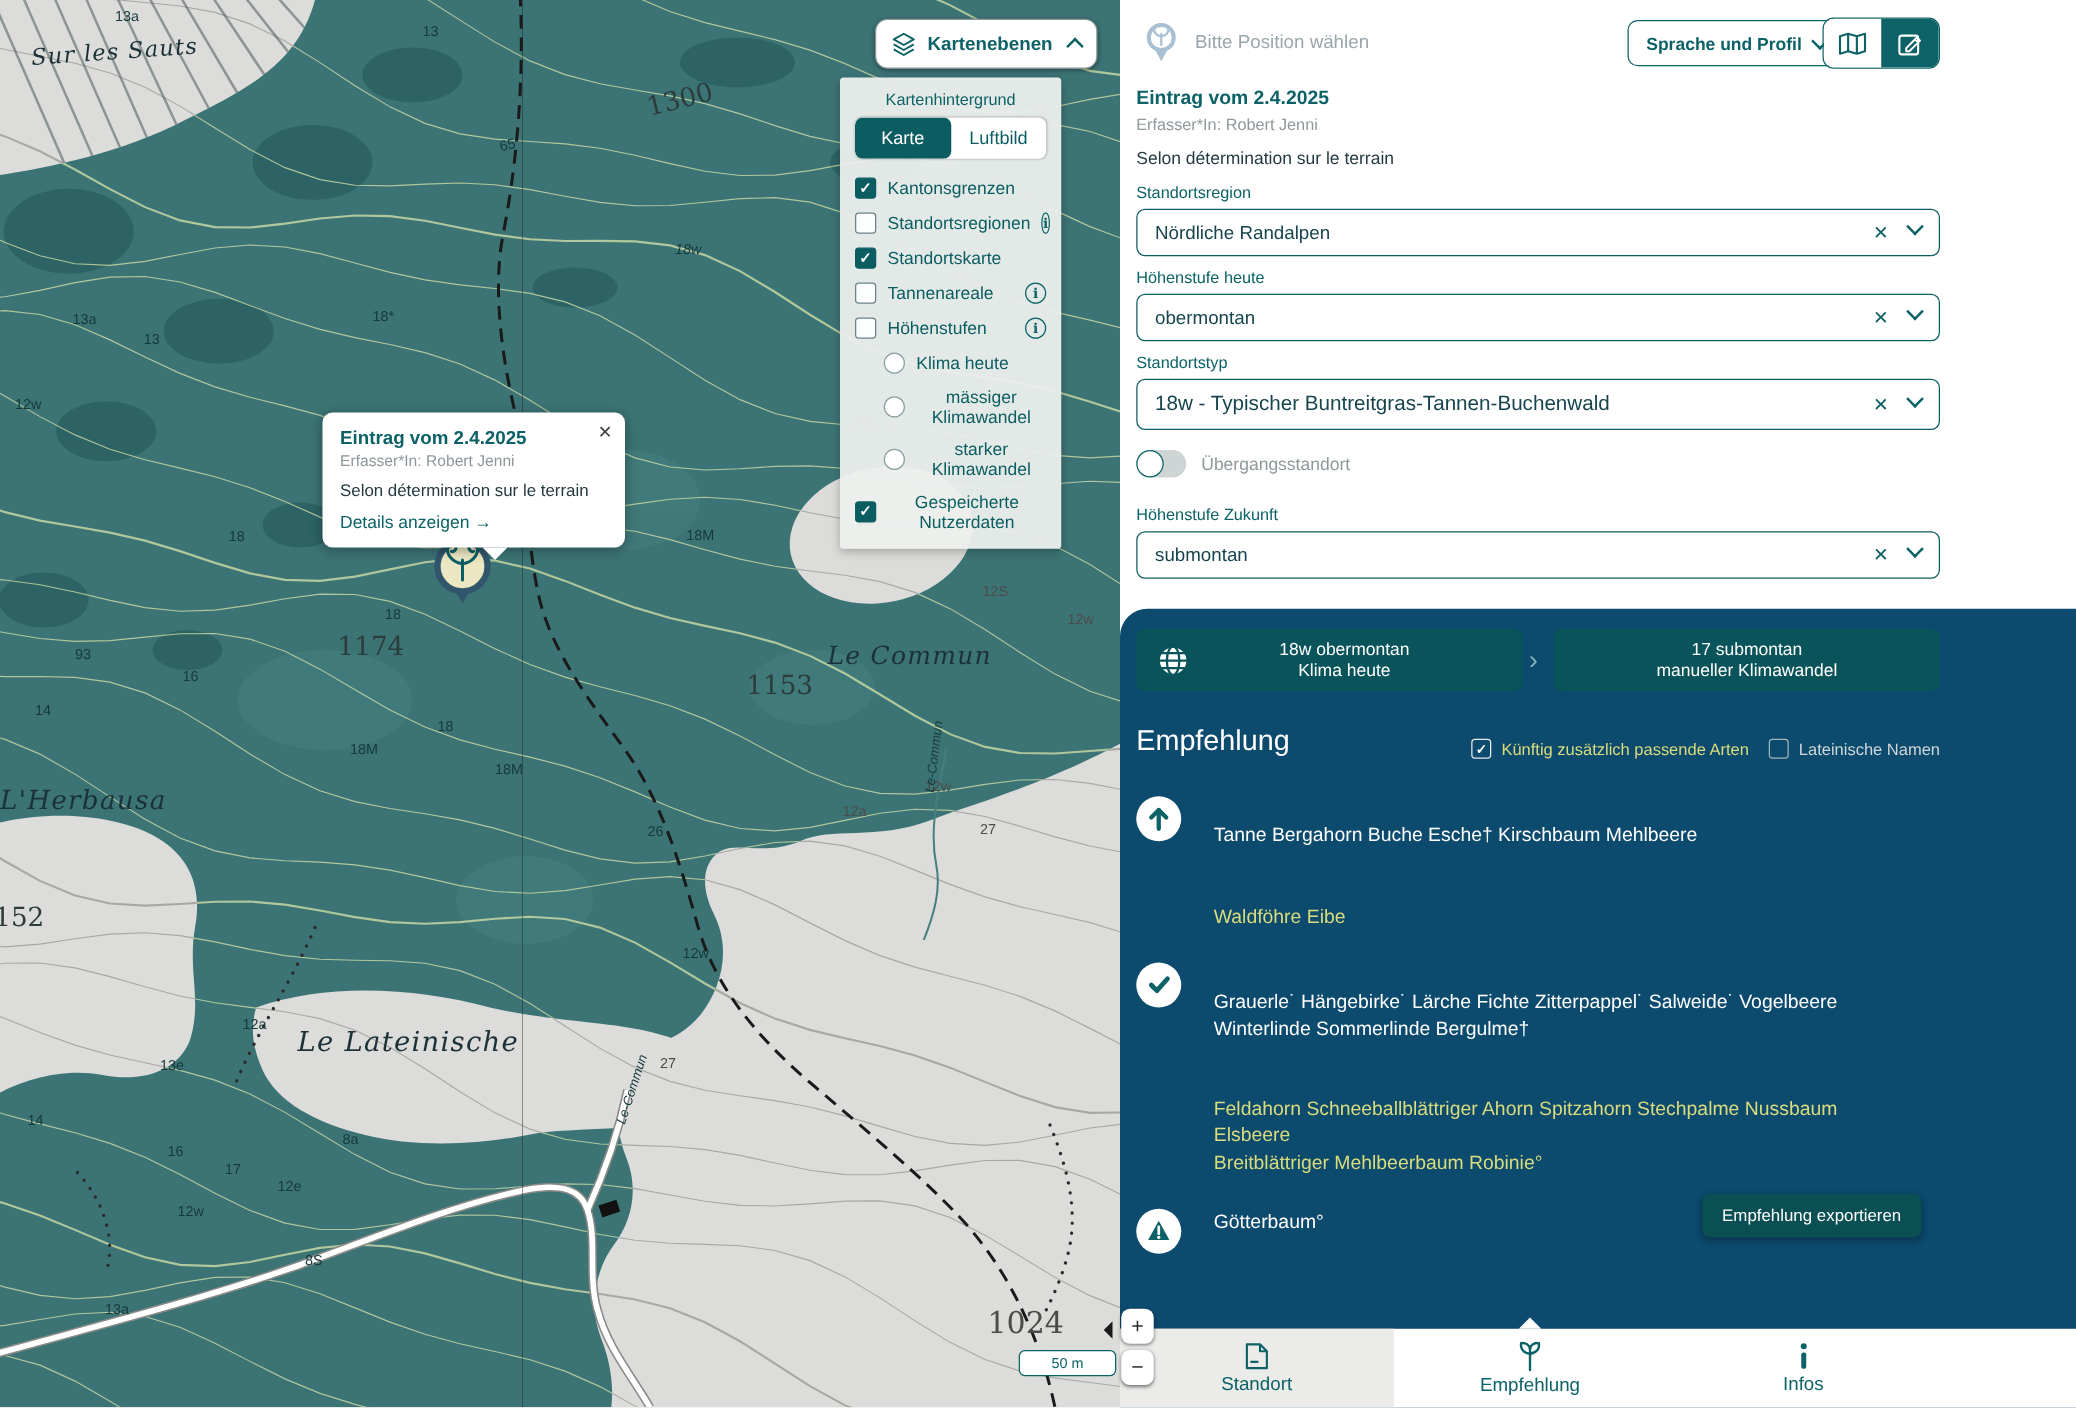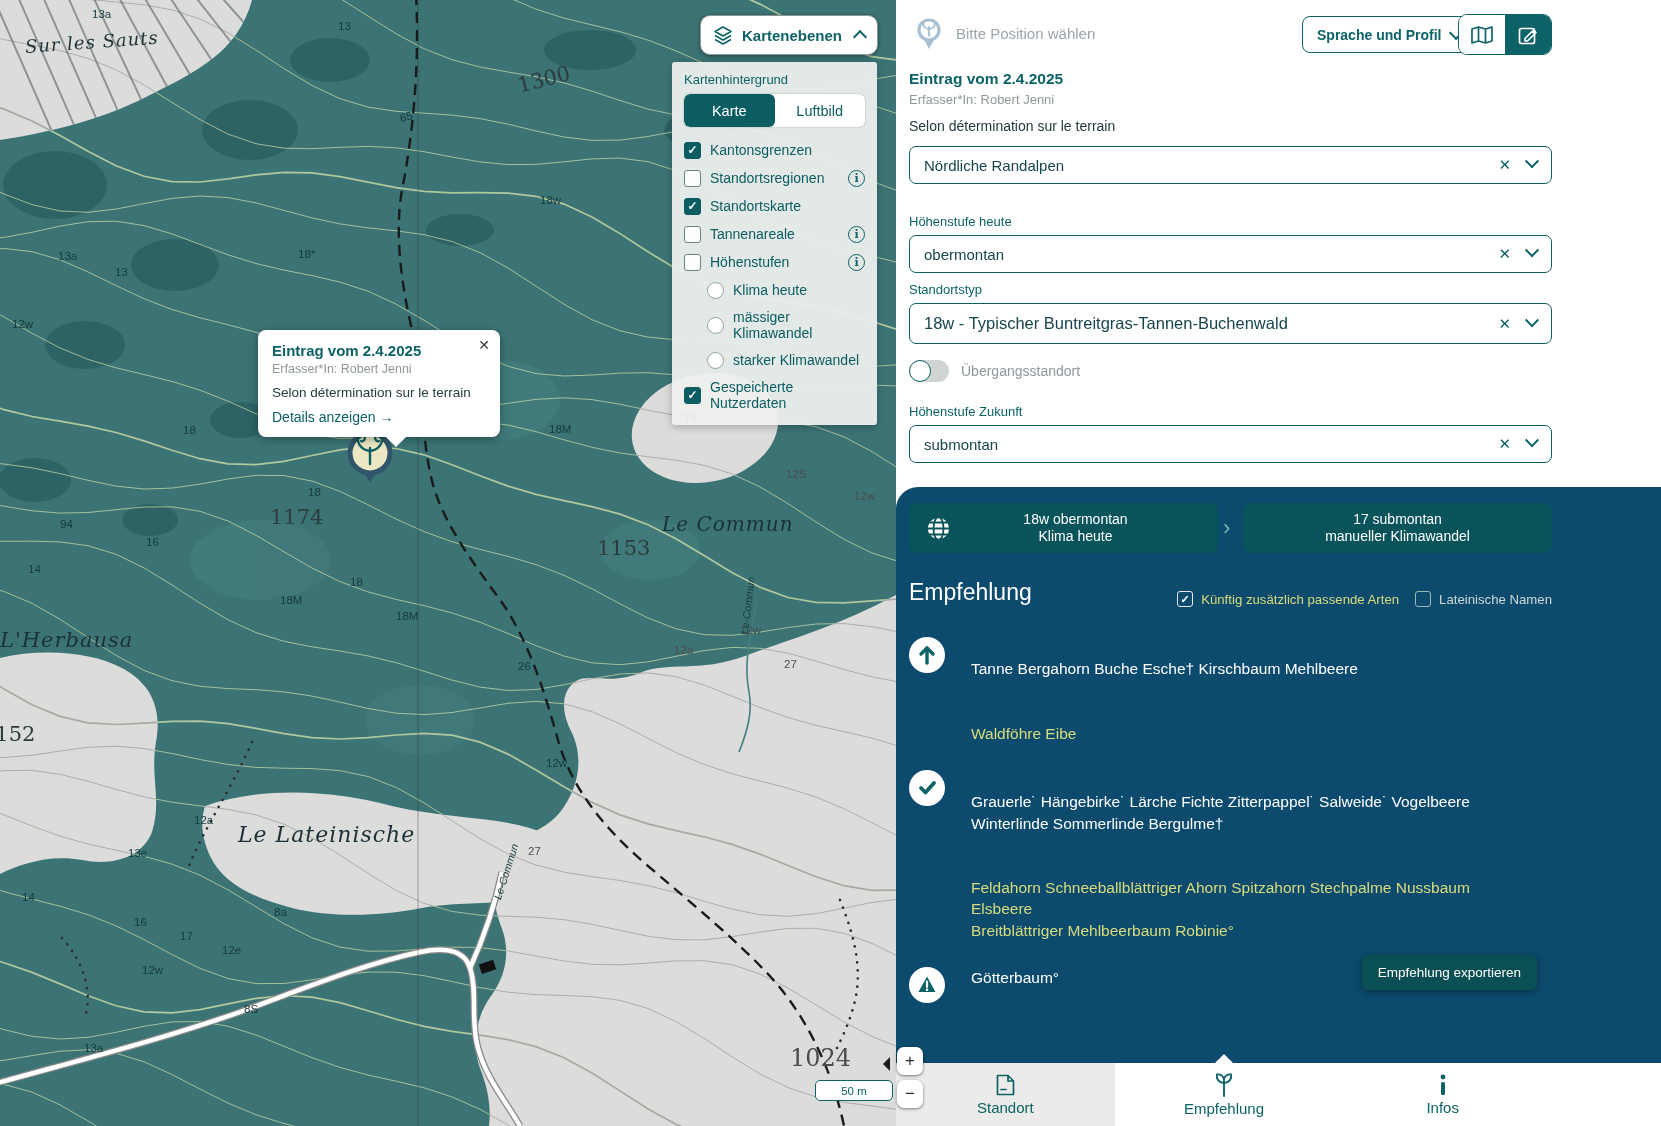--- a/index.html
+++ b/index.html
@@ -27,22 +27,22 @@
   .popup .lnk{font-size:14px;color:#0c6266;margin-top:9px;display:inline-block;}
   .popup .x{position:absolute;right:10px;top:7px;font-size:14px;color:#3c3c3c;cursor:pointer;}
 
   
   .layers-btn{position:absolute;left:700px;top:15px;width:178px;height:40px;background:#ffffff;border-radius:10px;
       box-shadow:0 1px 4px rgba(0,0,0,.45);border:1px solid #8c9898;display:flex;align-items:center;gap:9px;padding:0 12px;box-sizing:border-box;}
   .layers-btn .lbl{font-size:15px;font-weight:bold;color:#0c6266;flex:1;}
   .chev{width:8px;height:8px;border-right:2px solid #0c6266;border-bottom:2px solid #0c6266;display:inline-block;}
   .chev.up{transform:rotate(-135deg);margin-top:4px;}
   .chev.down{transform:rotate(45deg);margin-bottom:3px;}
-  .layers-panel{position:absolute;left:672px;top:62px;width:205px;box-sizing:border-box;background:rgba(236,239,237,.95);
-      border-radius:3px;box-shadow:0 2px 8px rgba(0,0,0,.25);padding:10px 12px 14px;}
+  .layers-panel{position:absolute;left:672px;top:62px;width:177px;box-sizing:border-box;background:rgba(236,239,237,.95);
+      border-radius:3px;box-shadow:0 2px 8px rgba(0,0,0,.25);padding:10px 12px 14px;text-align:center;}
   .lp-title{font-size:13px;color:#0c6266;margin-bottom:7px;}
   .seg{display:flex;height:33px;border-radius:6px;overflow:hidden;background:#fff;box-shadow:0 0 2px rgba(0,0,0,.3);}
   .seg>div{flex:1;display:flex;align-items:center;justify-content:center;font-size:14.5px;color:#0b5d62;cursor:pointer;}
   .seg>div.on{background:#0b5d62;color:#fff;border-radius:6px;}
   .lrow{display:flex;align-items:center;gap:9px;margin-top:10px;min-height:18px;cursor:pointer;}
   .lrow .txt{font-size:14px;color:#0b5d62;}
   .cb{width:17px;height:17px;border-radius:3px;border:1.5px solid #6a8288;background:#fcfdfd;box-sizing:border-box;
       display:flex;align-items:center;justify-content:center;flex:0 0 auto;}
   .cb.on{background:#0b5d62;border-color:#0b5d62;}
   .cb.on:after{content:"✓";color:#fff;font-size:12px;font-weight:bold;}
@@ -307,29 +307,29 @@
         </g>
       </g>
     </svg>
 
     <div id="map-labels">
         <span class="ml code" style="left: 92px; top: 8px;">13a</span>
         <span class="ml code" style="left: 338px; top: 20px;">13</span>
         <span class="ml place" style="left: 25px; top: 36px; transform: rotate(-4deg); font-size: 18px;">Sur les Sauts</span>
         <span class="ml elev" style="left: 518px; top: 74px; transform: rotate(-14deg);">1300</span>
         <span class="ml code" style="left: 400px; top: 112px; transform: rotate(-12deg);">65</span>
-        <span class="ml code" style="left: 540px; top: 194px;">18w</span>
+        <span class="ml code" style="left: 540px; top: 194px; font-style: italic;">18w</span>
         <span class="ml code" style="left: 298px; top: 248px;">18*</span>
         <span class="ml code" style="left: 58px; top: 250px;">13a</span>
         <span class="ml code" style="left: 115px; top: 266px;">13</span>
         <span class="ml code" style="left: 12px; top: 318px;">12w</span>
         <span class="ml code" style="left: 183px; top: 424px;">18</span>
         <span class="ml code" style="left: 308px; top: 486px;">18</span>
         <span class="ml elev" style="left: 270px; top: 505px;">1174</span>
-        <span class="ml code" style="left: 60px; top: 518px;">94</span>
+        <span class="ml code" style="left: 60px; top: 518px;">93</span>
         <span class="ml code" style="left: 146px; top: 536px;">16</span>
         <span class="ml code" style="left: 28px; top: 563px;">14</span>
         <span class="ml code" style="left: 549px; top: 423px;">18M</span>
         <span class="ml codeg" style="left: 684px; top: 412px;">18</span>
         <span class="ml codeg" style="left: 800px; top: 390px;">12a</span>
         <span class="ml codeg" style="left: 786px; top: 468px;">12S</span>
         <span class="ml elev" style="left: 597px; top: 536px;">1153</span>
         <span class="ml place" style="left: 662px; top: 512px;">Le Commun</span>
         <span class="ml codeg" style="left: 854px; top: 490px;">12w</span>
         <span class="ml code" style="left: 350px; top: 576px;">18</span>
@@ -470,20 +470,21 @@
       </div>
     </div>
 
     <div class="entry">
       <div class="t">Eintrag vom 2.4.2025</div>
       <div class="a">Erfasser*In: Robert Jenni</div>
       <div class="n">Selon détermination sur le terrain</div>
     </div>
 
     <div class="fgroup" style="top:146px;">
+      <div class="flabel">Standortsregion</div>
       <div class="fbox">
         <span class="val">Nördliche Randalpen</span>
         <span class="clear">✕</span>
         <span class="chevwrap"><span class="chev down"></span></span>
       </div>
     </div>
 
     <div class="fgroup" style="top:214px;">
       <div class="flabel">Höhenstufe heute</div>
       <div class="fbox">

